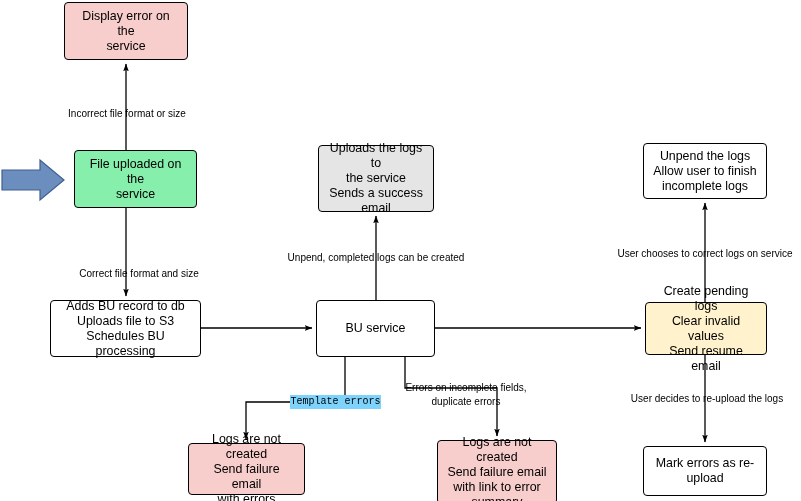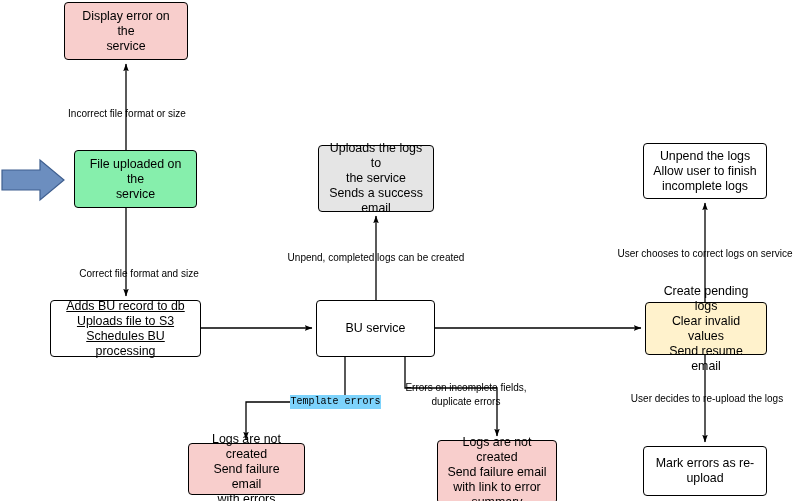--- a/index.html
+++ b/index.html
@@ -80,21 +80,21 @@
 
     <path d="M2,170 L40,170 L40,160 L64,180 L40,200 L40,190 L2,190 Z" fill="#6c8ebf" stroke="#3f5f8f" stroke-width="1.2"></path>
   </svg>
 
   <div class="node" style="left:64px; top:2px; width:124px; height:58px; background:#f8cecc;">Display error on the
 service</div>
 
   <div class="node" style="left:74px; top:150px; width:123px; height:58px; background:#86efac;">File uploaded on the
 service</div>
 
-  <div class="node" style="left:50px; top:300px; width:151px; height:57px; background:#ffffff;text-decoration:underline;">Adds BU record to db
+  <div class="node" style="left:50px; top:300px; width:151px; height:57px; background:#ffffff;">Adds BU record to db
 Uploads file to S3
 Schedules BU processing</div>
 
   <div class="node" style="left:318px; top:145px; width:116px; height:67px; background:#e5e5e5;">Uploads the logs to
 the service
 Sends a success
 email</div>
 
   <div class="node" style="left:316px; top:300px; width:119px; height:57px; background:#ffffff;">BU service</div>
 

